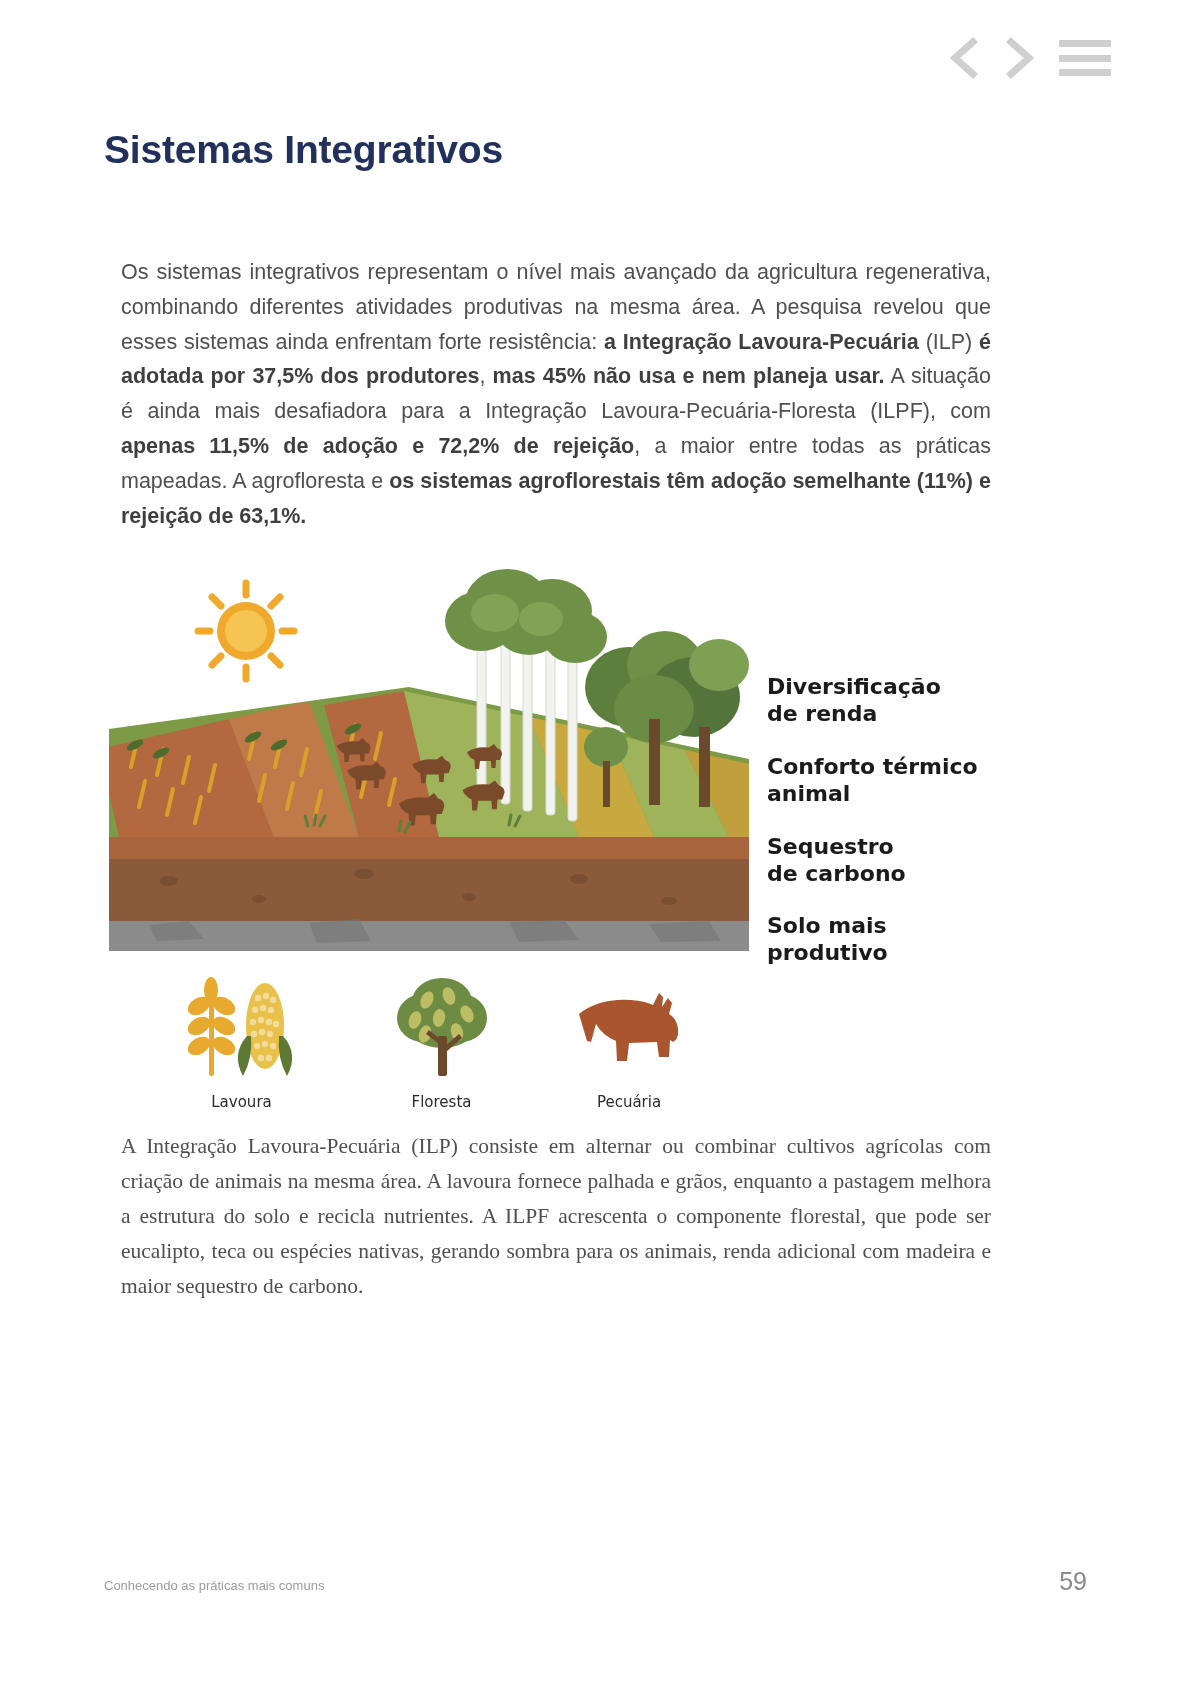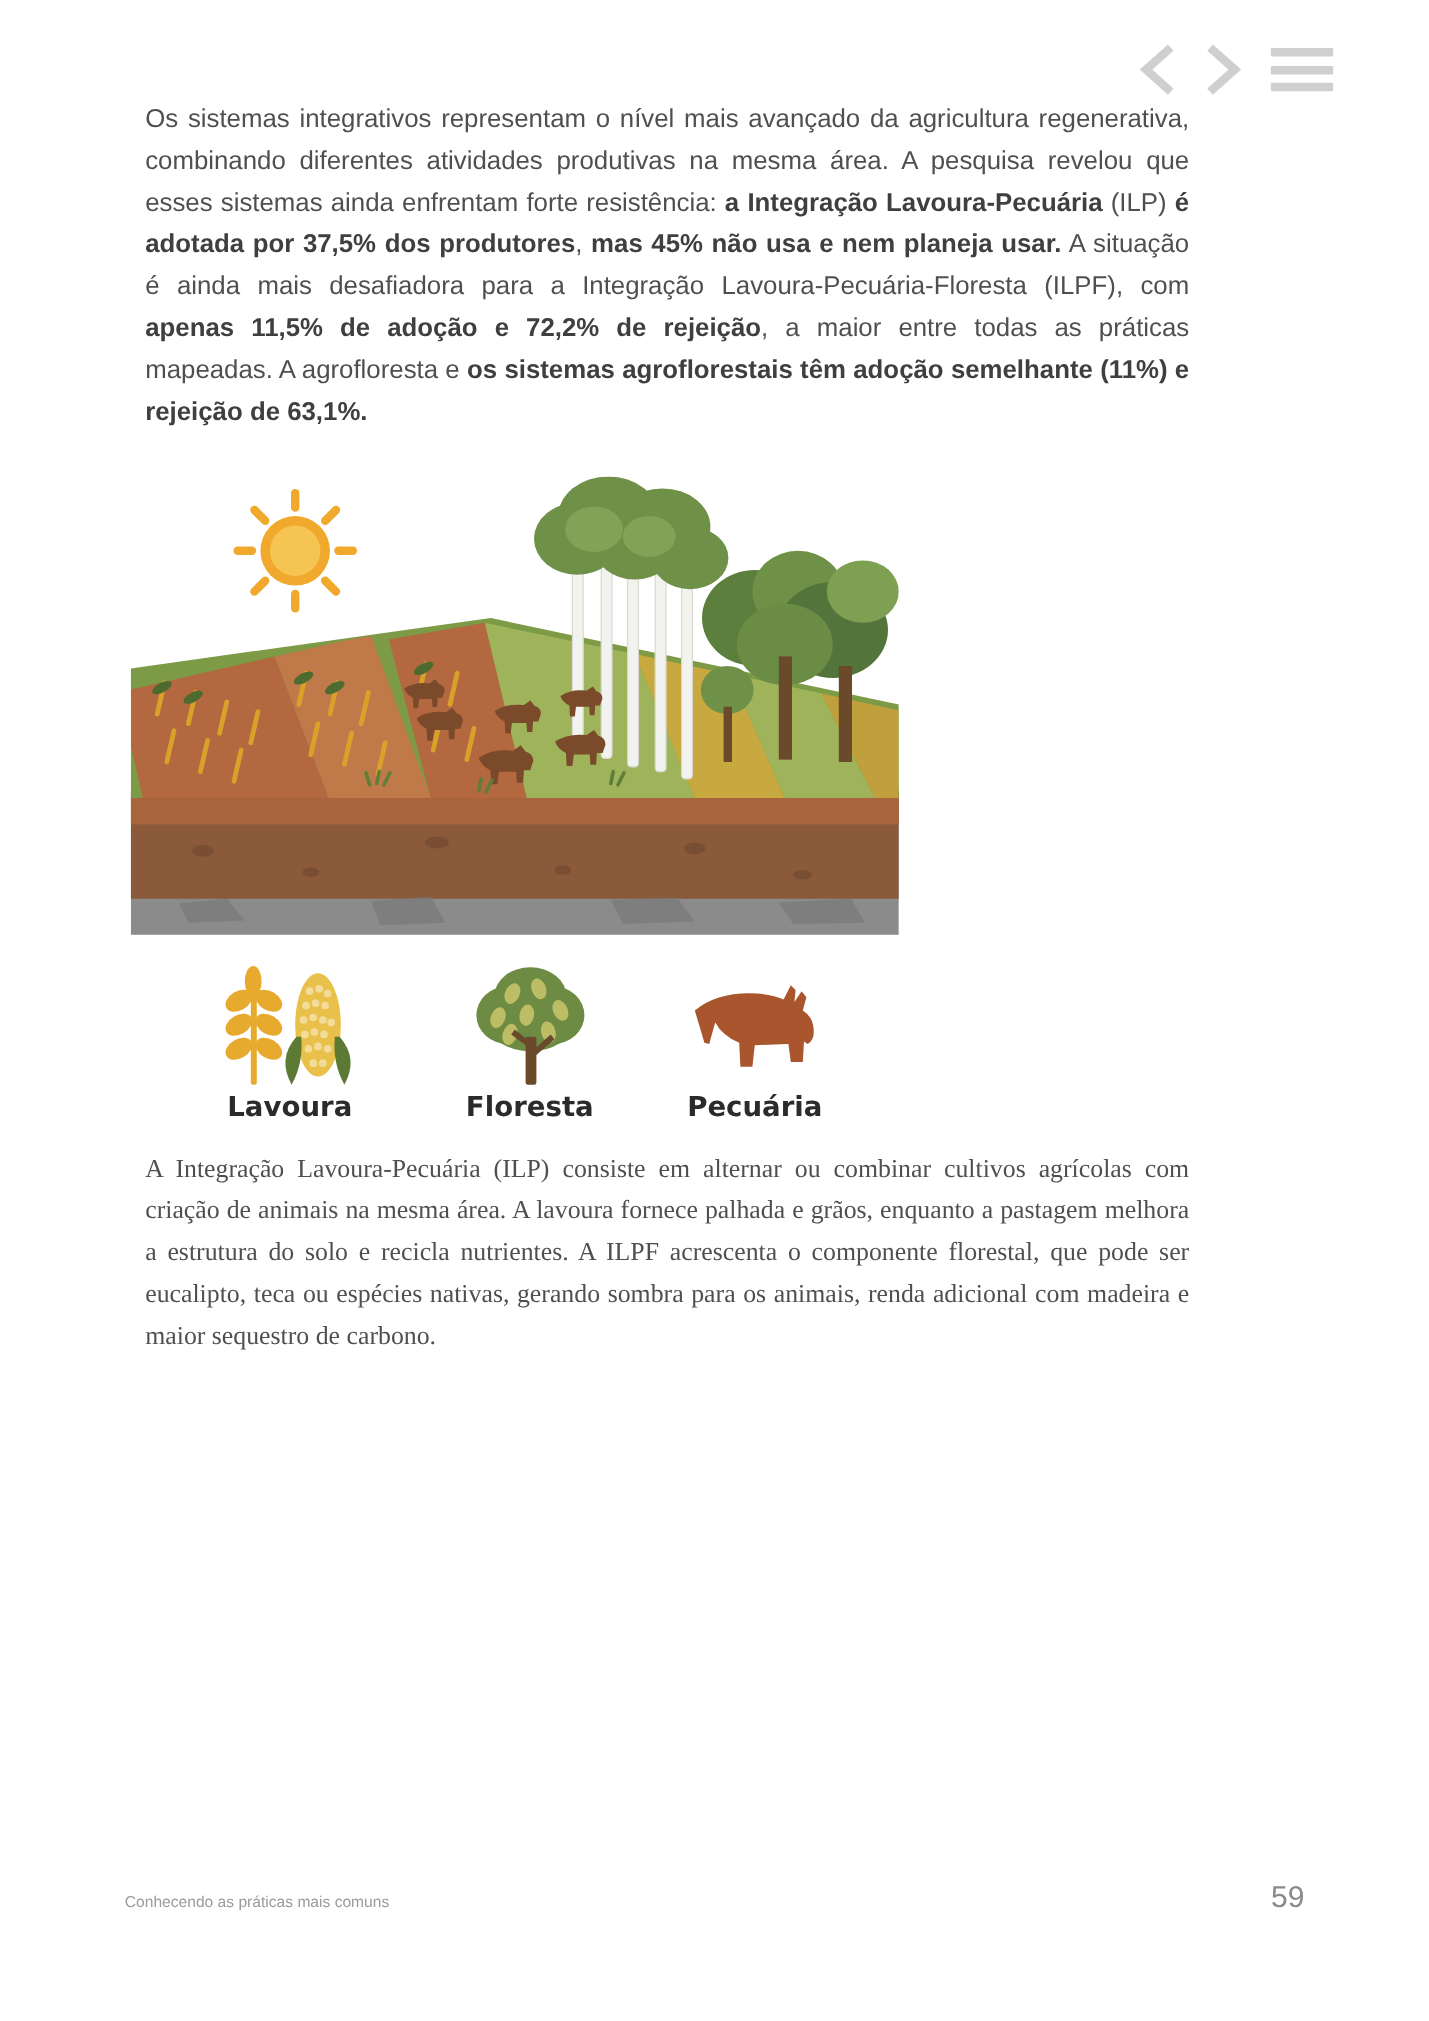--- a/index.html
+++ b/index.html
@@ -60,23 +60,23 @@
     color:#1b1b1b; white-space:pre-line;
   }
 
   .legend{
     position:absolute; left:30px; top:405px;
     width:600px; display:flex; align-items:flex-end;
   }
   .legend-item{ display:flex; flex-direction:column; align-items:center; }
   .legend-item .glyph{ height:105px; display:flex; align-items:flex-end; }
   .legend-item .lbl{
-    margin-top:3px;
+    margin-top:14px;
     font-family:"DejaVu Sans", sans-serif;
-    font-size:23px; font-weight:700; color:#2b2b2b;
+    font-size:15px; font-weight:400; color:#2b2b2b;
   }
   .li-lavoura{ width:215px; }
   .li-pecuaria{ width:190px; }
   .li-floresta{ width:185px; }
 
   
   .footer{
     position:absolute; left:104px; right:104px; bottom:88px;
     display:flex; justify-content:space-between; align-items:baseline;
   }
@@ -99,20 +99,21 @@
   </div>
   <div class="burger">
     <span></span>
     <span></span>
     <span></span>
   </div>
 </div>
 
 <div class="page">
 
+  <h1 class="title">Sistemas Integrativos</h1>
 
   <p class="body" id="para-intro"><span>Os sistemas integrativos representam o nível mais avançado da agricultura regenerativa, combinando diferentes atividades produtivas na mesma área. A pesquisa revelou que esses sistemas ainda enfrentam forte resistência: </span><b>a Integração Lavoura-Pecuária </b><span>(ILP) </span><b>é adotada por 37,5% dos produtores</b><span>, </span><b>mas 45% não usa e nem planeja usar.</b><span> A situação é ainda mais desafiadora para a Integração Lavoura-Pecuária-Floresta (ILPF), com </span><b>apenas 11,5% de adoção e 72,2% de rejeição</b><span>, a maior entre todas as práticas mapeadas. A agrofloresta e </span><b>os sistemas agroflorestais têm adoção semelhante (11%) e rejeição de 63,1%.</b></p>
 
   <div class="figure">
 
     <div class="illus">
       <svg width="640" height="400" viewBox="0 0 640 400" aria-hidden="true">
         <defs>
           <clipPath id="fieldClip">
             <polygon points="0,160 300,120 640,195 640,300 0,300"></polygon>
@@ -248,20 +249,30 @@
         </g>
 
         <g stroke="#5f7f39" stroke-width="3" stroke-linecap="round" fill="none">
           <path d="M205,256 l2,-10 M211,257 l5,-10 M199,257 l-3,-10"></path>
           <path d="M290,262 l2,-10 M296,263 l5,-10"></path>
           <path d="M400,256 l2,-10 M406,257 l5,-10"></path>
         </g>
       </svg>
     </div>
 
+    <div class="callouts">
+      <div class="callout">Diversificação
+de renda</div>
+      <div class="callout">Conforto térmico
+animal</div>
+      <div class="callout">Sequestro
+de carbono</div>
+      <div class="callout">Solo mais
+produtivo</div>
+    </div>
 
     <div class="legend">
 
       <div class="legend-item li-lavoura">
         <div class="glyph">
           <svg width="130" height="105" viewBox="0 0 130 105" aria-hidden="true">
 
             <g fill="#e8aa2e">
               <rect x="32" y="20" width="5" height="82" rx="2"></rect>
               <ellipse cx="34" cy="16" rx="7" ry="13"></ellipse>

